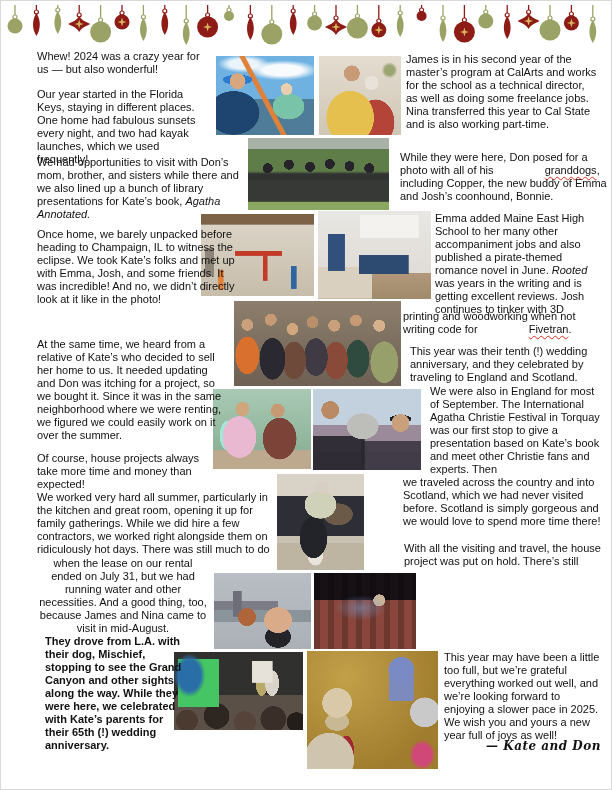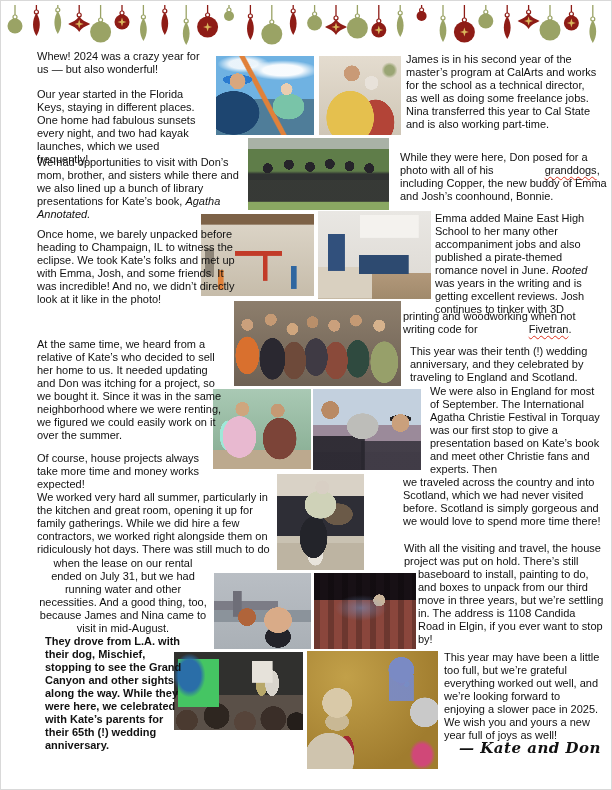--- a/index.html
+++ b/index.html
@@ -3,21 +3,21 @@
 <meta charset="utf-8">
 <style>
   html,body{margin:0;padding:0;background:#fff;}
   .page{position:relative;width:612px;height:790px;background:#fff;overflow:hidden;
         box-sizing:border-box;border:1px solid var(--page-border,#d9d9d9);
         font-family:"Liberation Sans",sans-serif;color:#111;}
   .txt{position:absolute;font-size:11px;line-height:13px;letter-spacing:0;}
   .txt em{font-style:italic;}
   .sp{text-decoration:underline wavy var(--spell-red,#e0301e);text-decoration-thickness:1px;text-underline-offset:2px;padding-left:48px;}
   .sig{position:absolute;font-family:"DejaVu Serif",serif;font-style:italic;font-weight:bold;
-       font-size:15px;letter-spacing:.5px;}
+       font-size:12px;letter-spacing:.5px;}
   .ph{position:absolute;}
   
   #ph-kayak{left:215px;top:55px;width:98px;height:79px;background:
     radial-gradient(circle 8px at 22% 32%,#d9a77e 98%,transparent),
     radial-gradient(ellipse 15px 5px at 22% 30%,#2b7bd0 98%,transparent),
     radial-gradient(ellipse 26px 22px at 18% 72%,#1d4570 98%,transparent),
     radial-gradient(circle 6px at 72% 42%,#e9cdb0 98%,transparent),
     radial-gradient(ellipse 16px 13px at 74% 64%,#79c4a8 98%,transparent),
     linear-gradient(62deg,transparent 46%,#e0813a 47% 50%,transparent 51%),
     radial-gradient(ellipse 36px 10px at 68% 18%,rgba(255,255,255,.95) 55%,transparent),
@@ -324,30 +324,29 @@
   <div class="ph" id="ph-london"></div>
   <div class="ph" id="ph-theater"></div>
   <div class="ph" id="ph-presentation"></div>
   <div class="ph" id="ph-church"></div>
 
   <div class="txt" id="lp1">Whew! 2024 was a crazy year for us — but also wonderful!</div>
   <div class="txt" id="lp2">Our year started in the Florida Keys, staying in different places. One home had fabulous sunsets every night, and two had kayak launches, which we used frequently!</div>
   <div class="txt" id="lp3"><span>We had opportunities to visit with Don’s mom, brother, and sisters while there and we also lined up a bunch of library presentations for Kate’s book, </span><em>Agatha Annotated.</em></div>
   <div class="txt" id="lp4">Once home, we barely unpacked before heading to Champaign, IL to witness the eclipse. We took Kate’s folks and met up with Emma, Josh, and some friends. It was incredible! And no, we didn’t directly look at it like in the photo!</div>
   <div class="txt" id="lp5">At the same time, we heard from a relative of Kate’s who decided to sell her home to us. It needed updating and Don was itching for a project, so we bought it. Since it was in the same neighborhood where we were renting, we figured we could easily work on it over the summer.</div>
-  <div class="txt" id="lp6">Of course, house projects always take more time and money works expected!</div>
+  <div class="txt" id="lp6">Of course, house projects always take more time and money than expected!</div>
   <div class="txt" id="lp7a">We worked very hard all summer, particularly in the kitchen and great room, opening it up for family gatherings. While we did hire a few contractors, we worked right alongside them on ridiculously hot days. There was still much to do</div>
   <div class="txt" id="lp7b">when the lease on our rental ended on July 31, but we had running water and other necessities. And a good thing, too, because James and Nina came to visit in mid-August.</div>
   <div class="txt" id="lp7c">They drove from L.A. with their dog, Mischief, stopping to see the Grand Canyon and other sights along the way. While they were here, we celebrated with Kate’s parents for their 65th (!) wedding anniversary.</div>
 
   <div class="txt" id="rp1">James is in his second year of the master’s program at CalArts and works for the school as a technical director, as well as doing some freelance jobs. Nina transferred this year to Cal State and is also working part-time.</div>
   <div class="txt" id="rp2"><span>While they were here, Don posed for a photo with all of his </span><span class="sp">granddogs</span><span>, including Copper, the new buddy of Emma and Josh’s coonhound, Bonnie.</span></div>
   <div class="txt" id="rp3a"><span>Emma added Maine East High School to her many other accompaniment jobs and also published a pirate-themed romance novel in June. </span><em>Rooted</em><span> was years in the writing and is getting excellent reviews. Josh continues to tinker with 3D</span></div>
   <div class="txt" id="rp3b"><span>printing and woodworking when not writing code for </span><span class="sp">Fivetran</span><span>.</span></div>
   <div class="txt" id="rp5a">We were also in England for most of September. The International Agatha Christie Festival in Torquay was our first stop to give a presentation based on Kate’s book and meet other Christie fans and experts. Then</div>
   <div class="txt" id="rp4">This year was their tenth (!) wedding anniversary, and they celebrated by traveling to England and Scotland.</div>
   <div class="txt" id="rp5b">we traveled across the country and into Scotland, which we had never visited before. Scotland is simply gorgeous and we would love to spend more time there!</div>
   <div class="txt" id="rp6a">With all the visiting and travel, the house project was put on hold. There’s still</div>
-  <div class="txt" id="rp6b">baseboard to install, painting to do, and boxes to unpack from our third move in three years, but we’re settling in. The address is 1108 Candida Road in Elgin, if you ever want to stop by!</div>
   <div class="txt" id="rp7">This year may have been a little too full, but we’re grateful everything worked out well, and we’re looking forward to enjoying a slower pace in 2025. We wish you and yours a new year full of joys as well!</div>
   <div class="sig" id="sig">— Kate and Don</div>
 
 </div>
 
 </body></html>

